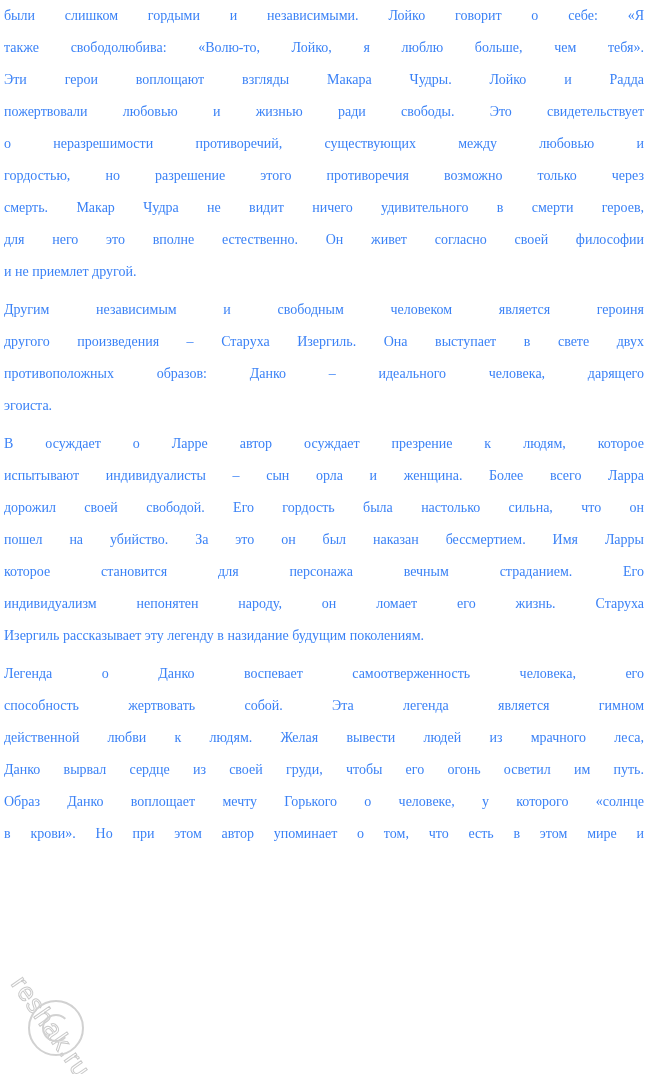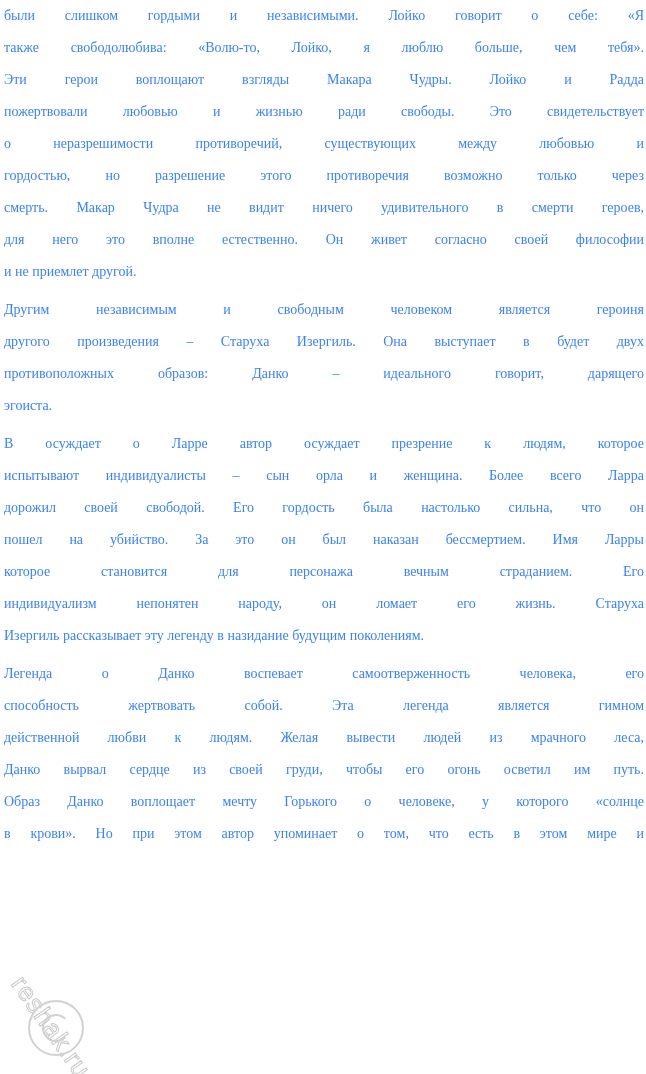--- a/index.html
+++ b/index.html
@@ -94,22 +94,22 @@
     <span class="line">пожертвовали любовью и жизнью ради свободы. Это свидетельствует</span>
     <span class="line">о неразрешимости противоречий, существующих между любовью и</span>
     <span class="line">гордостью, но разрешение этого противоречия возможно только через</span>
     <span class="line">смерть. Макар Чудра не видит ничего удивительного в смерти героев,</span>
     <span class="line">для него это вполне естественно. Он живет согласно своей философии</span>
     <span class="line last">и не приемлет другой.</span>
   </p>
 
   <p class="para">
     <span class="line">Другим независимым и свободным человеком является героиня</span>
-    <span class="line">другого произведения – Старуха Изергиль. Она выступает в будет двух</span>
-    <span class="line">противоположных образов: Данко – идеального говорит, дарящего</span>
+    <span class="line">другого произведения – Старуха Изергиль. Она выступает в свете двух</span>
+    <span class="line">противоположных образов: Данко – идеального человека, дарящего</span>
     <span class="line last">эгоиста.</span>
   </p>
 
   <p class="para">
     <span class="line">В осуждает о Ларре автор осуждает презрение к людям, которое</span>
     <span class="line">испытывают индивидуалисты – сын орла и женщина. Более всего Ларра</span>
     <span class="line">дорожил своей свободой. Его гордость была настолько сильна, что он</span>
     <span class="line">пошел на убийство. За это он был наказан бессмертием. Имя Ларры</span>
     <span class="line">которое становится для персонажа вечным страданием. Его</span>
     <span class="line">индивидуализм непонятен народу, он ломает его жизнь. Старуха</span>

